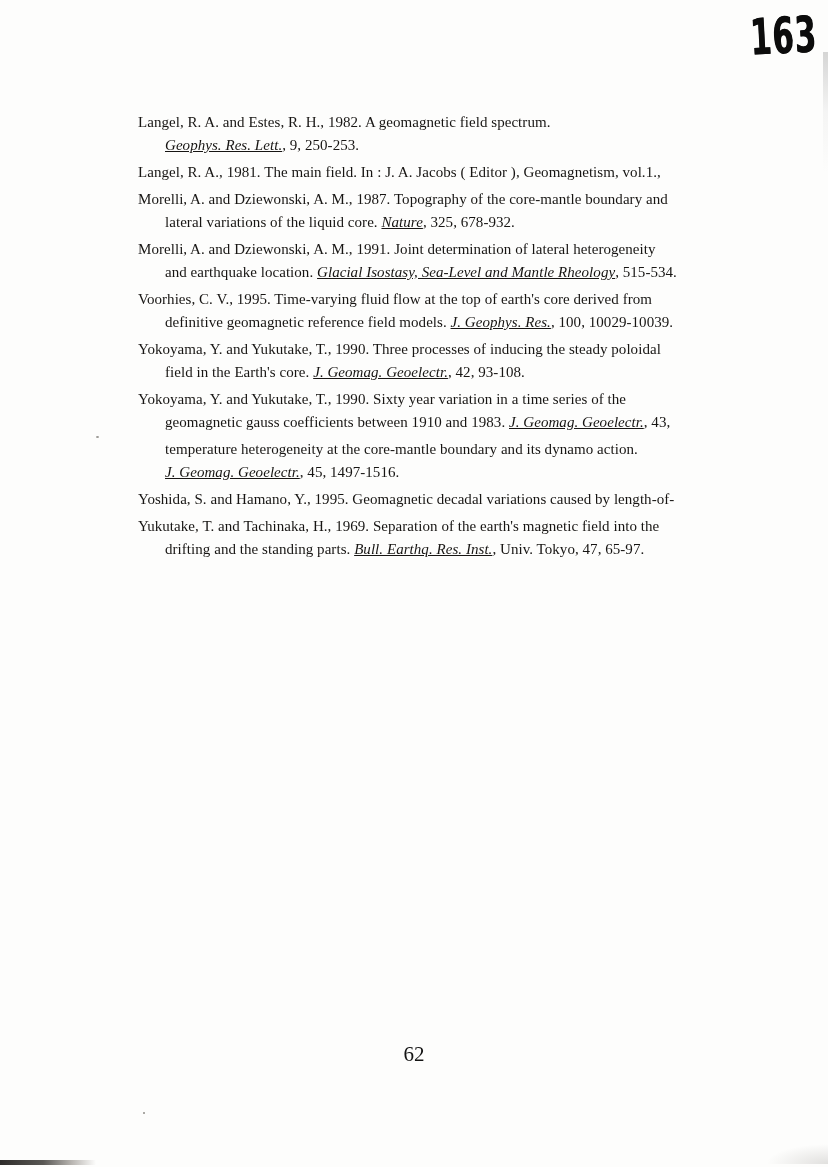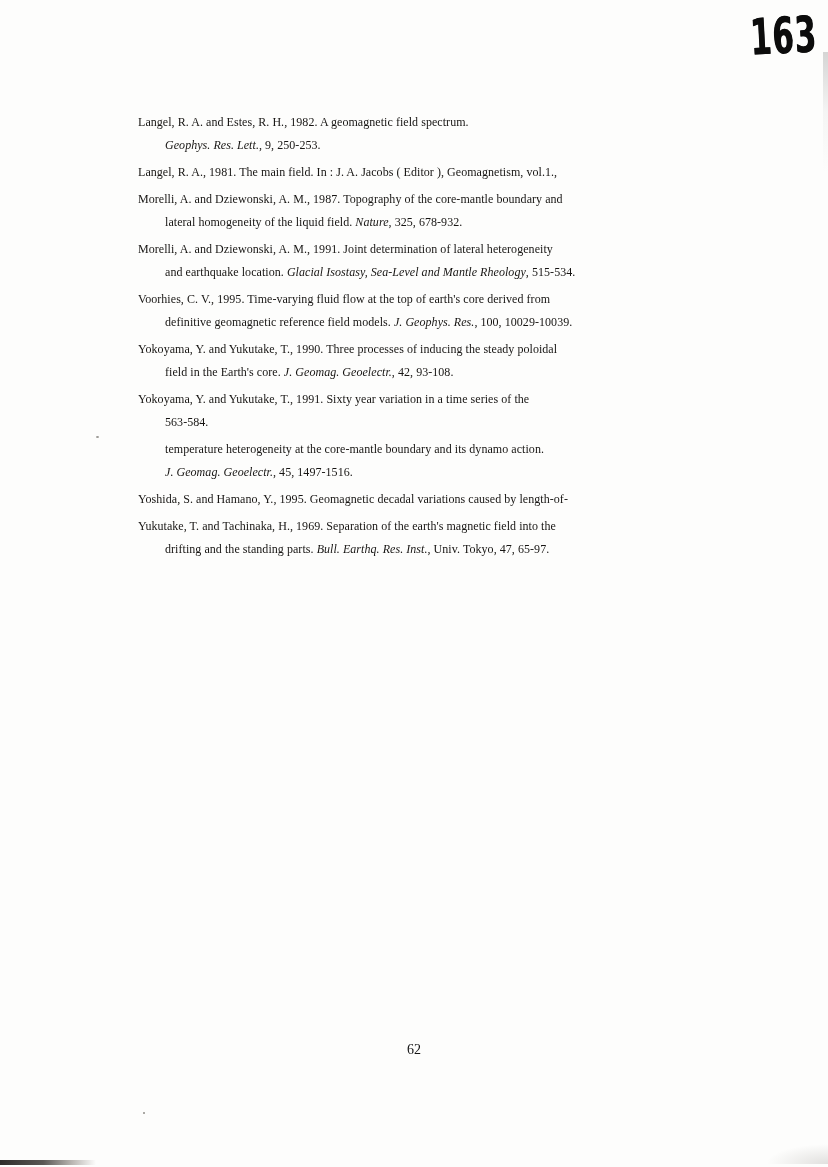--- a/index.html
+++ b/index.html
@@ -29,36 +29,36 @@
     transform: scale(0.62, 1);
     transform-origin: left top;
     text-shadow: 0.6px 0 0 #0c0c0c;
   }
   
   .refs {
     position: absolute;
     left: 138px;
     top: 111px;
     width: 606px;
-    font-size: 12px;
+    font-size: 15px;
     line-height: 23px;
     letter-spacing: 0.05px;
   }
   .ref { margin-bottom: 4px; }
   .line { white-space: nowrap; }
   .line.cont { padding-left: 27px; }
-  .it { font-style: italic; }
+  .it { font-style: italic; text-decoration: underline; }
   
   .folio {
     position: absolute;
     left: 0;
     right: 0;
     top: 1042px;
     text-align: center;
-    font-size: 14px;
+    font-size: 21px;
     color: #141414;
   }
   
   .artifact { position: absolute; pointer-events: none; }
   .edge-bottom-left {
     left: 0; top: 1160px; width: 96px; height: 5px;
     background: linear-gradient(to right, #2e2c2a 0%, #5a5855 45%, #b9b6b2 75%, rgba(250,250,250,0) 100%);
   }
   .edge-right-top {
     right: 0; top: 52px; width: 5px; height: 120px;
@@ -85,37 +85,37 @@
         <div class="line"><span>Langel, R. A. and Estes, R. H., 1982. A geomagnetic field spectrum.</span></div>
         <div class="line cont"><span class="it">Geophys. Res. Lett.</span><span>, 9, 250-253.</span></div>
       </div>
       <div class="ref">
         <div class="line"><span>Langel, R. A., 1981. The main field. In : J. A. Jacobs ( Editor ), Geomagnetism, vol.1.,</span></div>
       </div>
       <div class="ref">
       </div>
       <div class="ref">
         <div class="line"><span>Morelli, A. and Dziewonski, A. M., 1987. Topography of the core-mantle boundary and</span></div>
-        <div class="line cont"><span>lateral homogeneity of the liquid field. </span><span class="it">Nature</span><span>, 325, 678-932.</span></div>
+        <div class="line cont"><span>lateral variations of the liquid core. </span><span class="it">Nature</span><span>, 325, 678-932.</span></div>
       </div>
       <div class="ref">
         <div class="line"><span>Morelli, A. and Dziewonski, A. M., 1991. Joint determination of lateral heterogeneity</span></div>
         <div class="line cont"><span>and earthquake location. </span><span class="it">Glacial Isostasy, Sea-Level and Mantle Rheology</span><span>, 515-534.</span></div>
       </div>
       <div class="ref">
         <div class="line"><span>Voorhies, C. V., 1995. Time-varying fluid flow at the top of earth's core derived from</span></div>
         <div class="line cont"><span>definitive geomagnetic reference field models. </span><span class="it">J. Geophys. Res.</span><span>, 100, 10029-10039.</span></div>
       </div>
       <div class="ref">
         <div class="line"><span>Yokoyama, Y. and Yukutake, T., 1990. Three processes of inducing the steady poloidal</span></div>
         <div class="line cont"><span>field in the Earth's core. </span><span class="it">J. Geomag. Geoelectr.</span><span>, 42, 93-108.</span></div>
       </div>
       <div class="ref">
-        <div class="line"><span>Yokoyama, Y. and Yukutake, T., 1991. Sixty year variation in a time series of the</span></div>
-        <div class="line cont"><span>563-584.</span></div>
+        <div class="line"><span>Yokoyama, Y. and Yukutake, T., 1990. Sixty year variation in a time series of the</span></div>
+        <div class="line cont"><span>geomagnetic gauss coefficients between 1910 and 1983. </span><span class="it">J. Geomag. Geoelectr.</span><span>, 43,</span></div>
       </div>
       <div class="ref">
         <div class="line cont"><span>temperature heterogeneity at the core-mantle boundary and its dynamo action.</span></div>
         <div class="line cont"><span class="it">J. Geomag. Geoelectr.</span><span>, 45, 1497-1516.</span></div>
       </div>
       <div class="ref">
         <div class="line"><span>Yoshida, S. and Hamano, Y., 1995. Geomagnetic decadal variations caused by length-of-</span></div>
       </div>
       <div class="ref">
         <div class="line"><span>Yukutake, T. and Tachinaka, H., 1969. Separation of the earth's magnetic field into the</span></div>

